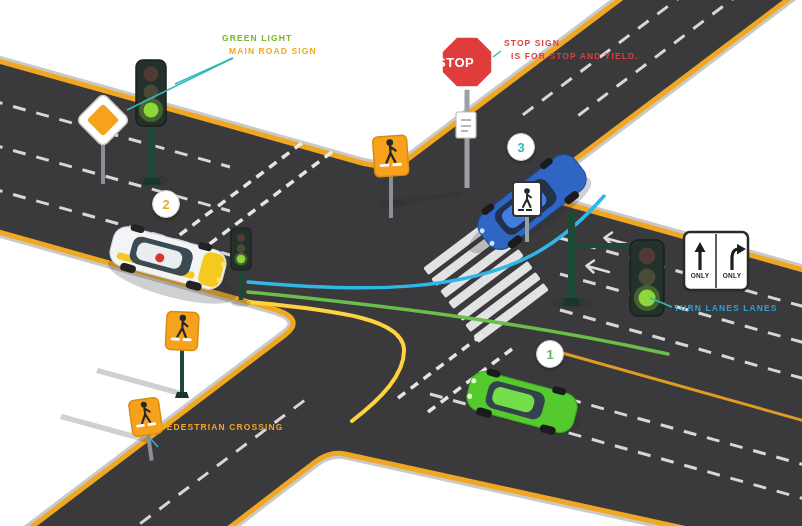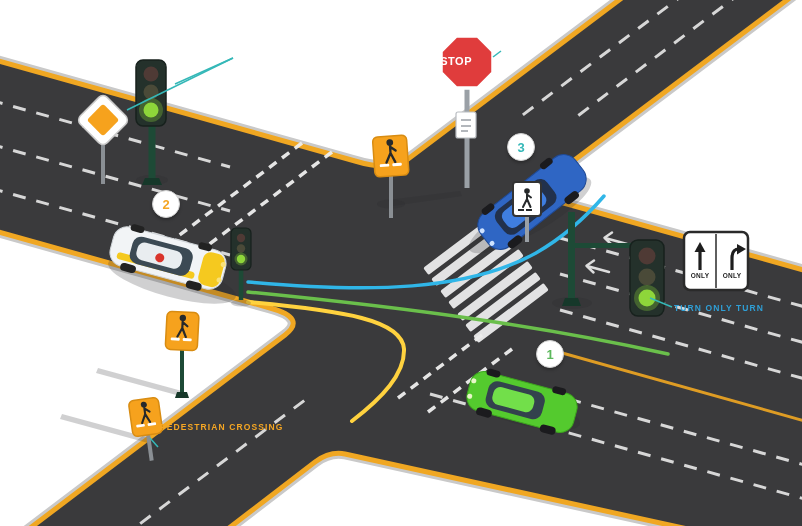--- a/index.html
+++ b/index.html
@@ -6,22 +6,22 @@
   .stage{position:relative;width:802px;height:526px;overflow:hidden;background:#fff;
          font-family:"Liberation Sans",sans-serif;}
   .stage svg{position:absolute;left:0;top:0;}
   .lbl{position:absolute;font-weight:bold;font-size:8.5px;letter-spacing:1.1px;white-space:nowrap;}
   .lbl .l2{display:block;margin-left:7px;margin-top:3px;}
   .c-green{color:#76b82a;} .c-orange{color:#f5a623;} .c-red{color:#e23c3c;} .c-blue{color:#2f9fd6;}
   .badge{position:absolute;width:26px;height:26px;border-radius:50%;background:#fff;
          border:1px solid #cfcfcf;box-shadow:0 2px 3px rgba(0,0,0,.25);
          font-weight:bold;font-size:13px;display:flex;align-items:center;justify-content:center;}
   .badge.n1{color:#5cb85c;} .badge.n2{color:#f5a623;} .badge.n3{color:#35b8b8;}
-  .stoptext{position:absolute;left:420px;top:55px;width:52px;text-align:right;color:#fff;
-            font-weight:bold;font-size:11px;letter-spacing:.5px;}
+  .stoptext{position:absolute;left:437px;top:55px;width:52px;text-align:left;color:#fff;
+            font-weight:bold;font-size:13px;letter-spacing:.5px;}
   .onlytext{position:absolute;width:32px;text-align:center;color:#1e1e1e;font-weight:bold;
             font-size:6.5px;letter-spacing:.3px;top:272px;}
 </style>
 </head>
 <body>
 
 <div class="stage">
 
 <svg width="802" height="526" viewBox="0 0 802 526">
   <defs>
@@ -220,23 +220,31 @@
 
   <g stroke="#35b8b8" stroke-width="1.5" fill="none">
     <path d="M 233 58 L 175 84"></path>
     <path d="M 233 58 L 127 110"></path>
     <path d="M 501 51 L 493 57"></path>
     <path d="M 672 307 L 650 298"></path>
     <path d="M 158 447 L 150 438"></path>
   </g>
 </svg>
 
-
-
-<div class="lbl c-blue" style="left:674px;top:303px;">TURN ONLY TURN</div>
+<div class="lbl" style="left:222px;top:33px;">
+  <span class="c-green">GREEN LIGHT</span>
+  <span class="l2 c-orange">MAIN ROAD SIGN</span>
+</div>
+
+<div class="lbl" style="left:504px;top:38px;">
+  <span class="c-red">STOP SIGN</span>
+  <span class="l2 c-red">IS FOR STOP AND YIELD.</span>
+</div>
+
+<div class="lbl c-blue" style="left:674px;top:303px;">TURN LANES LANES</div>
 
 <div class="lbl c-orange" style="left:160px;top:422px;">PEDESTRIAN CROSSING</div>
 
 <div class="stoptext">STOP</div>
 
 <div class="onlytext" style="left:684px;">ONLY</div>
 <div class="onlytext" style="left:716px;">ONLY</div>
 
 <div class="badge n1" style="left:536px;top:340px;">1</div>
 <div class="badge n2" style="left:152px;top:190px;">2</div>

